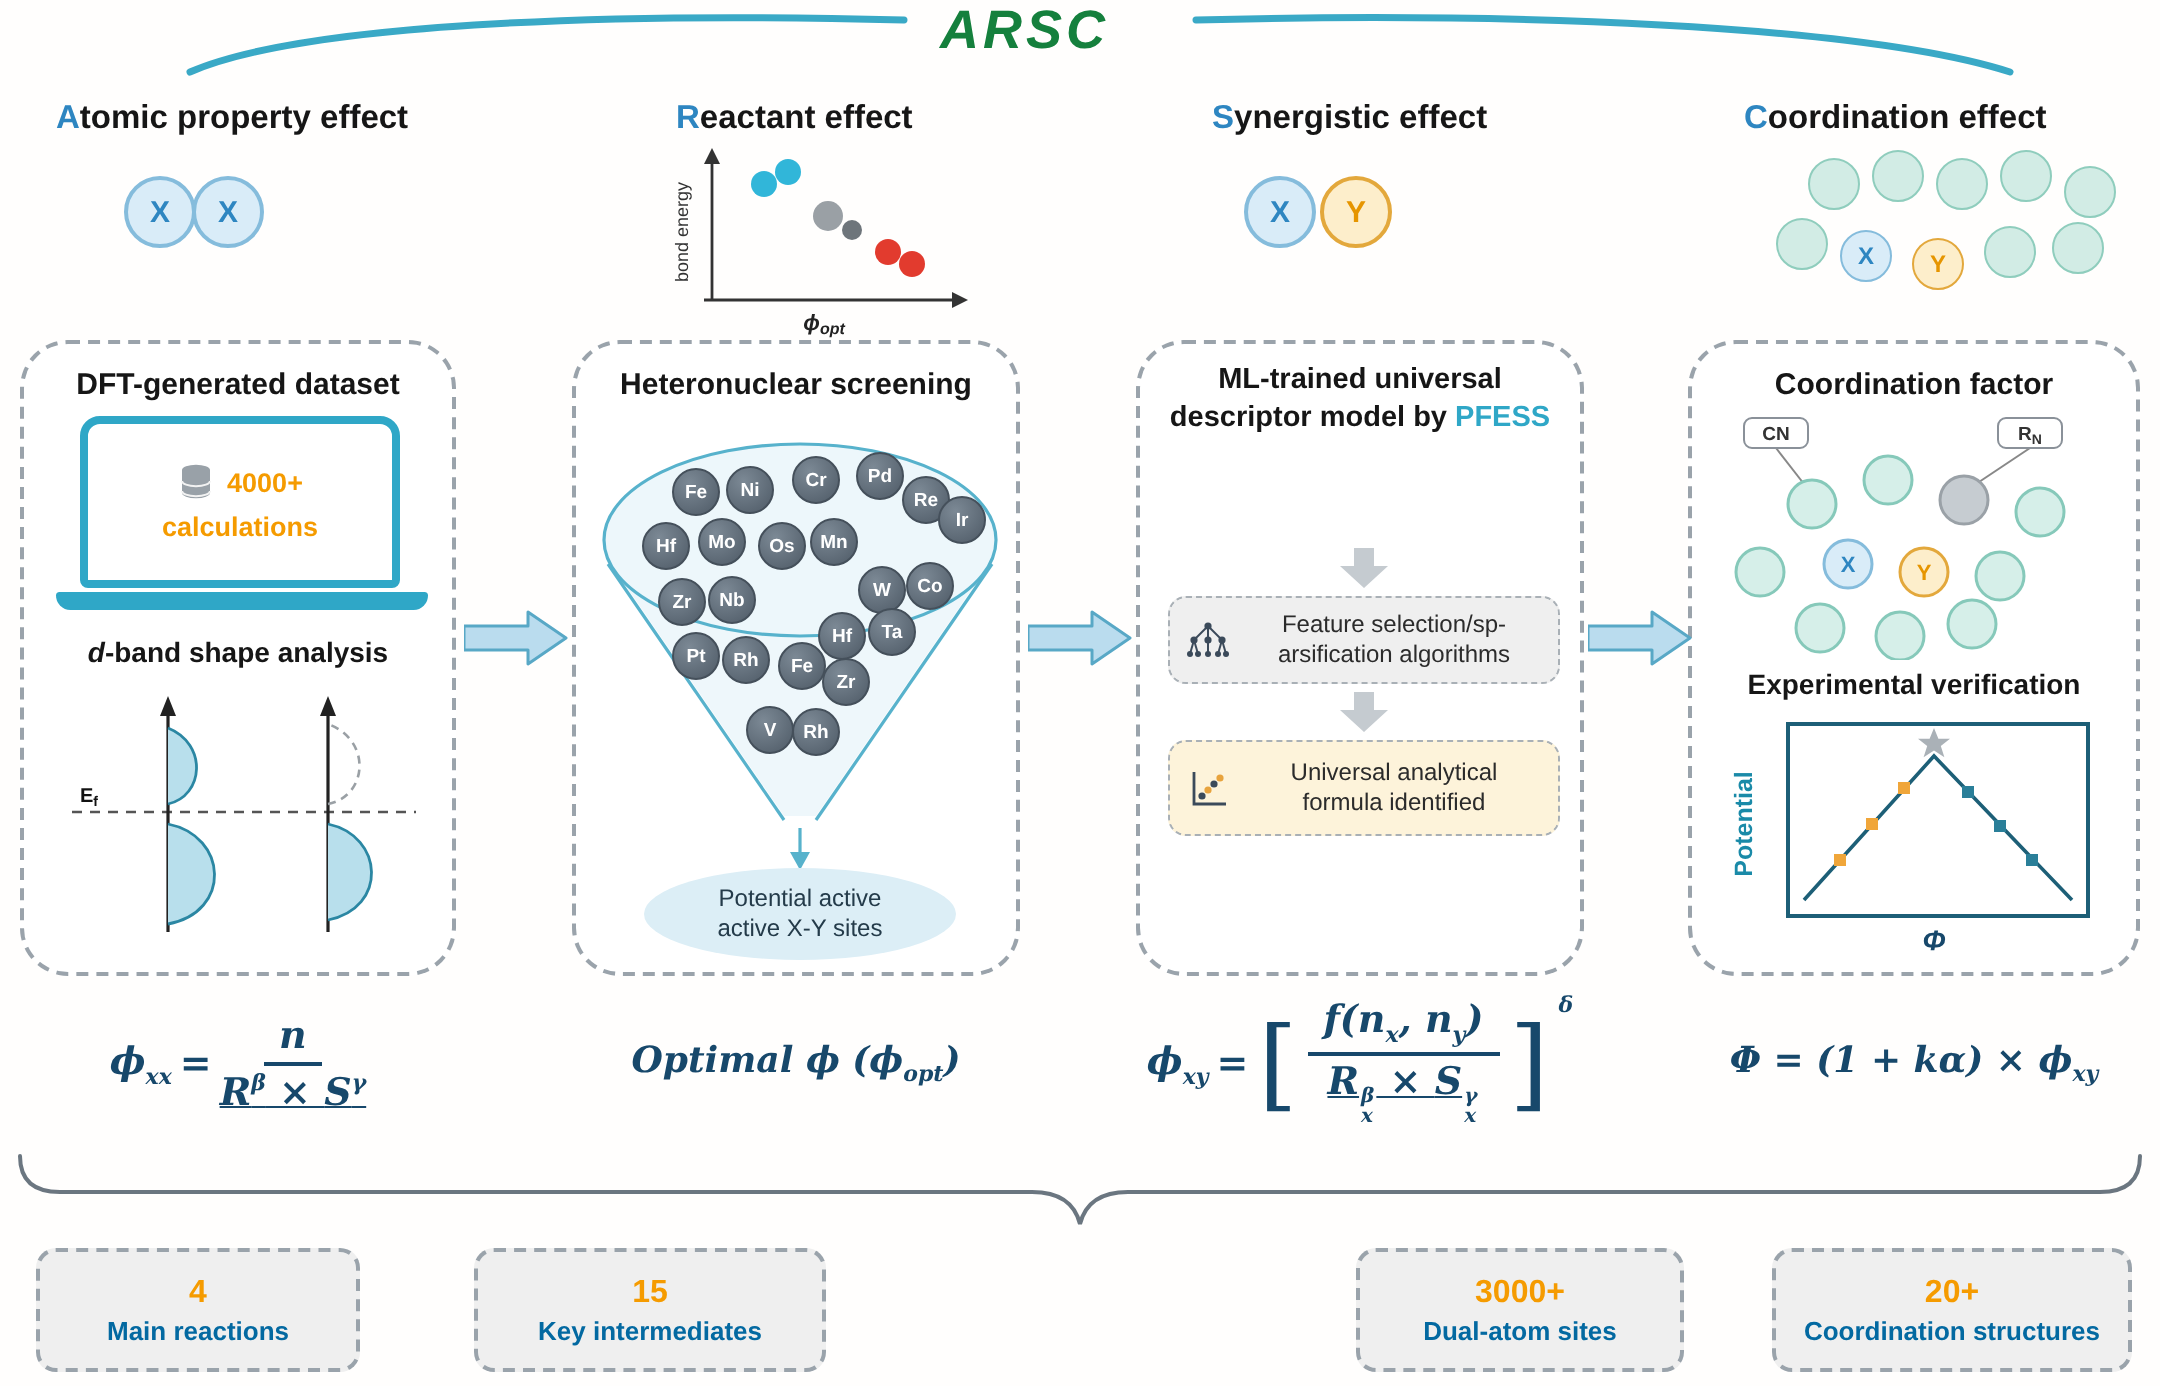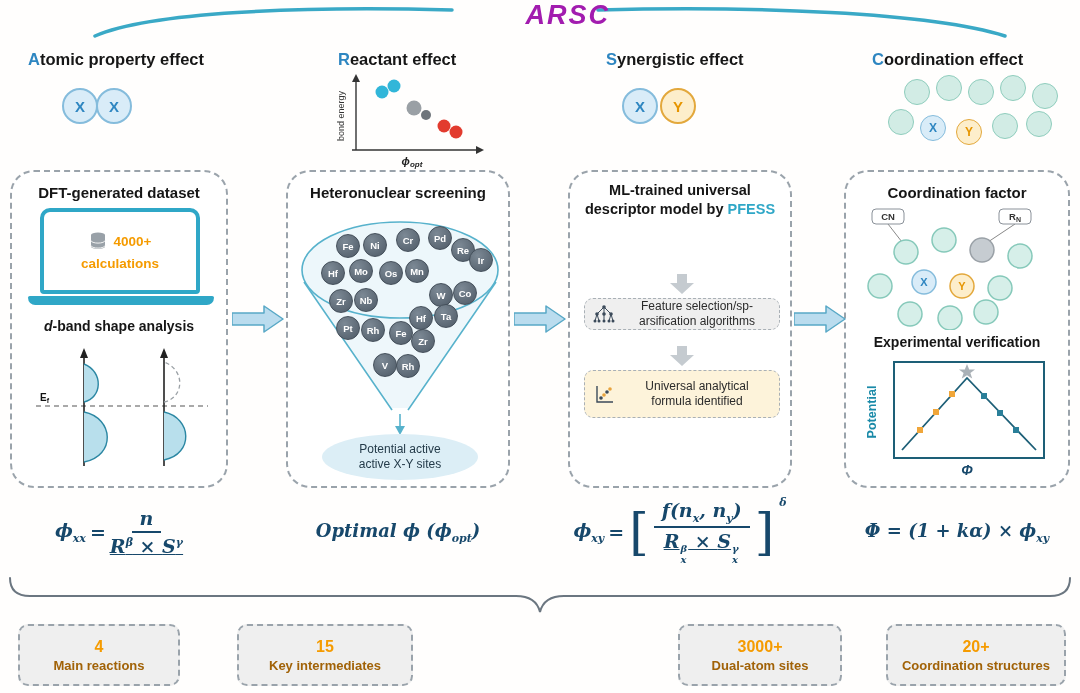--- a/index.html
+++ b/index.html
@@ -1,21 +1,21 @@
 <!DOCTYPE html>
 <html><head>
 <meta charset="utf-8">
 <style>
   html,body{margin:0;padding:0;background:#fff;}
   .canvas{position:relative;width:1080px;height:693px;background:#fffefd;overflow:hidden;
           font-family:"Liberation Sans",sans-serif;color:#1a1a1a;}
   .abs{position:absolute;}
   
-  .arsc-title{position:absolute;left:470px;top:0px;width:140px;text-align:right;
-      font-size:27px;font-weight:700;font-style:italic;letter-spacing:2px;color:#a21caf;}
+  .arsc-title{position:absolute;left:470px;top:0px;width:140px;text-align:left;
+      font-size:27px;font-weight:700;font-style:italic;letter-spacing:2px;color:#15803d;}
   .col-heading{position:absolute;top:50px;font-size:16.5px;font-weight:600;color:#161616;}
   .col-heading .letter{color:#2e86c1;font-weight:700;}
   
   .xy-circle{position:absolute;width:36px;height:36px;border-radius:50%;box-sizing:border-box;
       display:flex;align-items:center;justify-content:center;font-size:15px;font-weight:700;}
   .x-style{background:#d9ecf8;border:2px solid #85bcdc;color:#2e86c1;}
   .y-style{background:#fdeecb;border:2px solid #e3a83c;color:#e69500;}
   .cluster-circle{position:absolute;width:26px;height:26px;border-radius:50%;box-sizing:border-box;
       background:#d2ece5;border:1.5px solid #8fcdbd;display:flex;align-items:center;justify-content:center;
       font-size:12px;font-weight:700;}
@@ -52,21 +52,21 @@
   .frac{display:inline-flex;flex-direction:column;align-items:center;}
   .frac .num{padding:0 8px 2px;border-bottom:2px solid #17486b;white-space:nowrap;}
   .frac .den{padding-top:2px;white-space:nowrap;text-decoration:underline;}
   .bigbracket{font-size:50px;font-weight:400;font-style:normal;line-height:0.85;margin:0 1px;}
   .expo{font-size:12px;align-self:flex-start;margin-top:4px;}
   .stack{display:inline-flex;flex-direction:column;align-items:flex-start;font-size:10px;line-height:1.05;vertical-align:-4px;margin:0 1px;}
   
   .badge{position:absolute;top:624px;height:62px;background:#efefef;border:2px dashed #9aa3ab;border-radius:10px;
       display:flex;flex-direction:column;align-items:center;justify-content:center;gap:2px;box-sizing:border-box;}
   .badge-number{font-size:16px;font-weight:700;color:#f59b00;}
-  .badge-label{font-size:13px;font-weight:700;color:#a16207;}
+  .badge-label{font-size:13px;font-weight:700;color:#0369a1;}
 </style>
 </head>
 <body>
 
 <div class="canvas">
 
   <svg class="abs" style="left:0;top:0" width="1080" height="46">
     <path d="M95,36 C150,12 300,6 452,10" fill="none" stroke="#3aa9c6" stroke-width="3.5" stroke-linecap="round"></path>
     <path d="M598,10 C750,6 930,12 1005,36" fill="none" stroke="#3aa9c6" stroke-width="3.5" stroke-linecap="round"></path>
   </svg>
@@ -194,21 +194,21 @@
   </div>
 
   <div class="panel" style="left:568px;width:224px">
     <div class="p-title" style="top:29px;font-size:14.5px">
       <span>descriptor model by </span><span class="hl-teal">PFESS</span>
     </div>
     <div class="p-title" style="top:10px;font-size:14.5px">ML-trained universal</div>
     <svg class="abs" style="left:100px;top:102px" width="24" height="20" viewBox="0 0 24 20">
       <polygon points="7,0 17,0 17,9 24,9 12,20 0,9 7,9" fill="#c5cbd0"></polygon>
     </svg>
-    <div class="step" style="top:126px;height:32px;background:#efefef">
+    <div class="step" style="top:126px;height:44px;background:#efefef">
       <svg width="22" height="22" viewBox="0 0 22 22">
         <g stroke="#3b4a5a" stroke-width="1">
           <line x1="11" y1="4" x2="4" y2="11"></line>
             <line x1="11" y1="4" x2="11" y2="11"></line>
             <line x1="11" y1="4" x2="18" y2="11"></line>
           <line x1="4" y1="11" x2="2" y2="18"></line>
             <line x1="4" y1="11" x2="6" y2="18"></line>
           <line x1="11" y1="11" x2="11" y2="18"></line>
           <line x1="18" y1="11" x2="16" y2="18"></line>
             <line x1="18" y1="11" x2="20" y2="18"></line>

